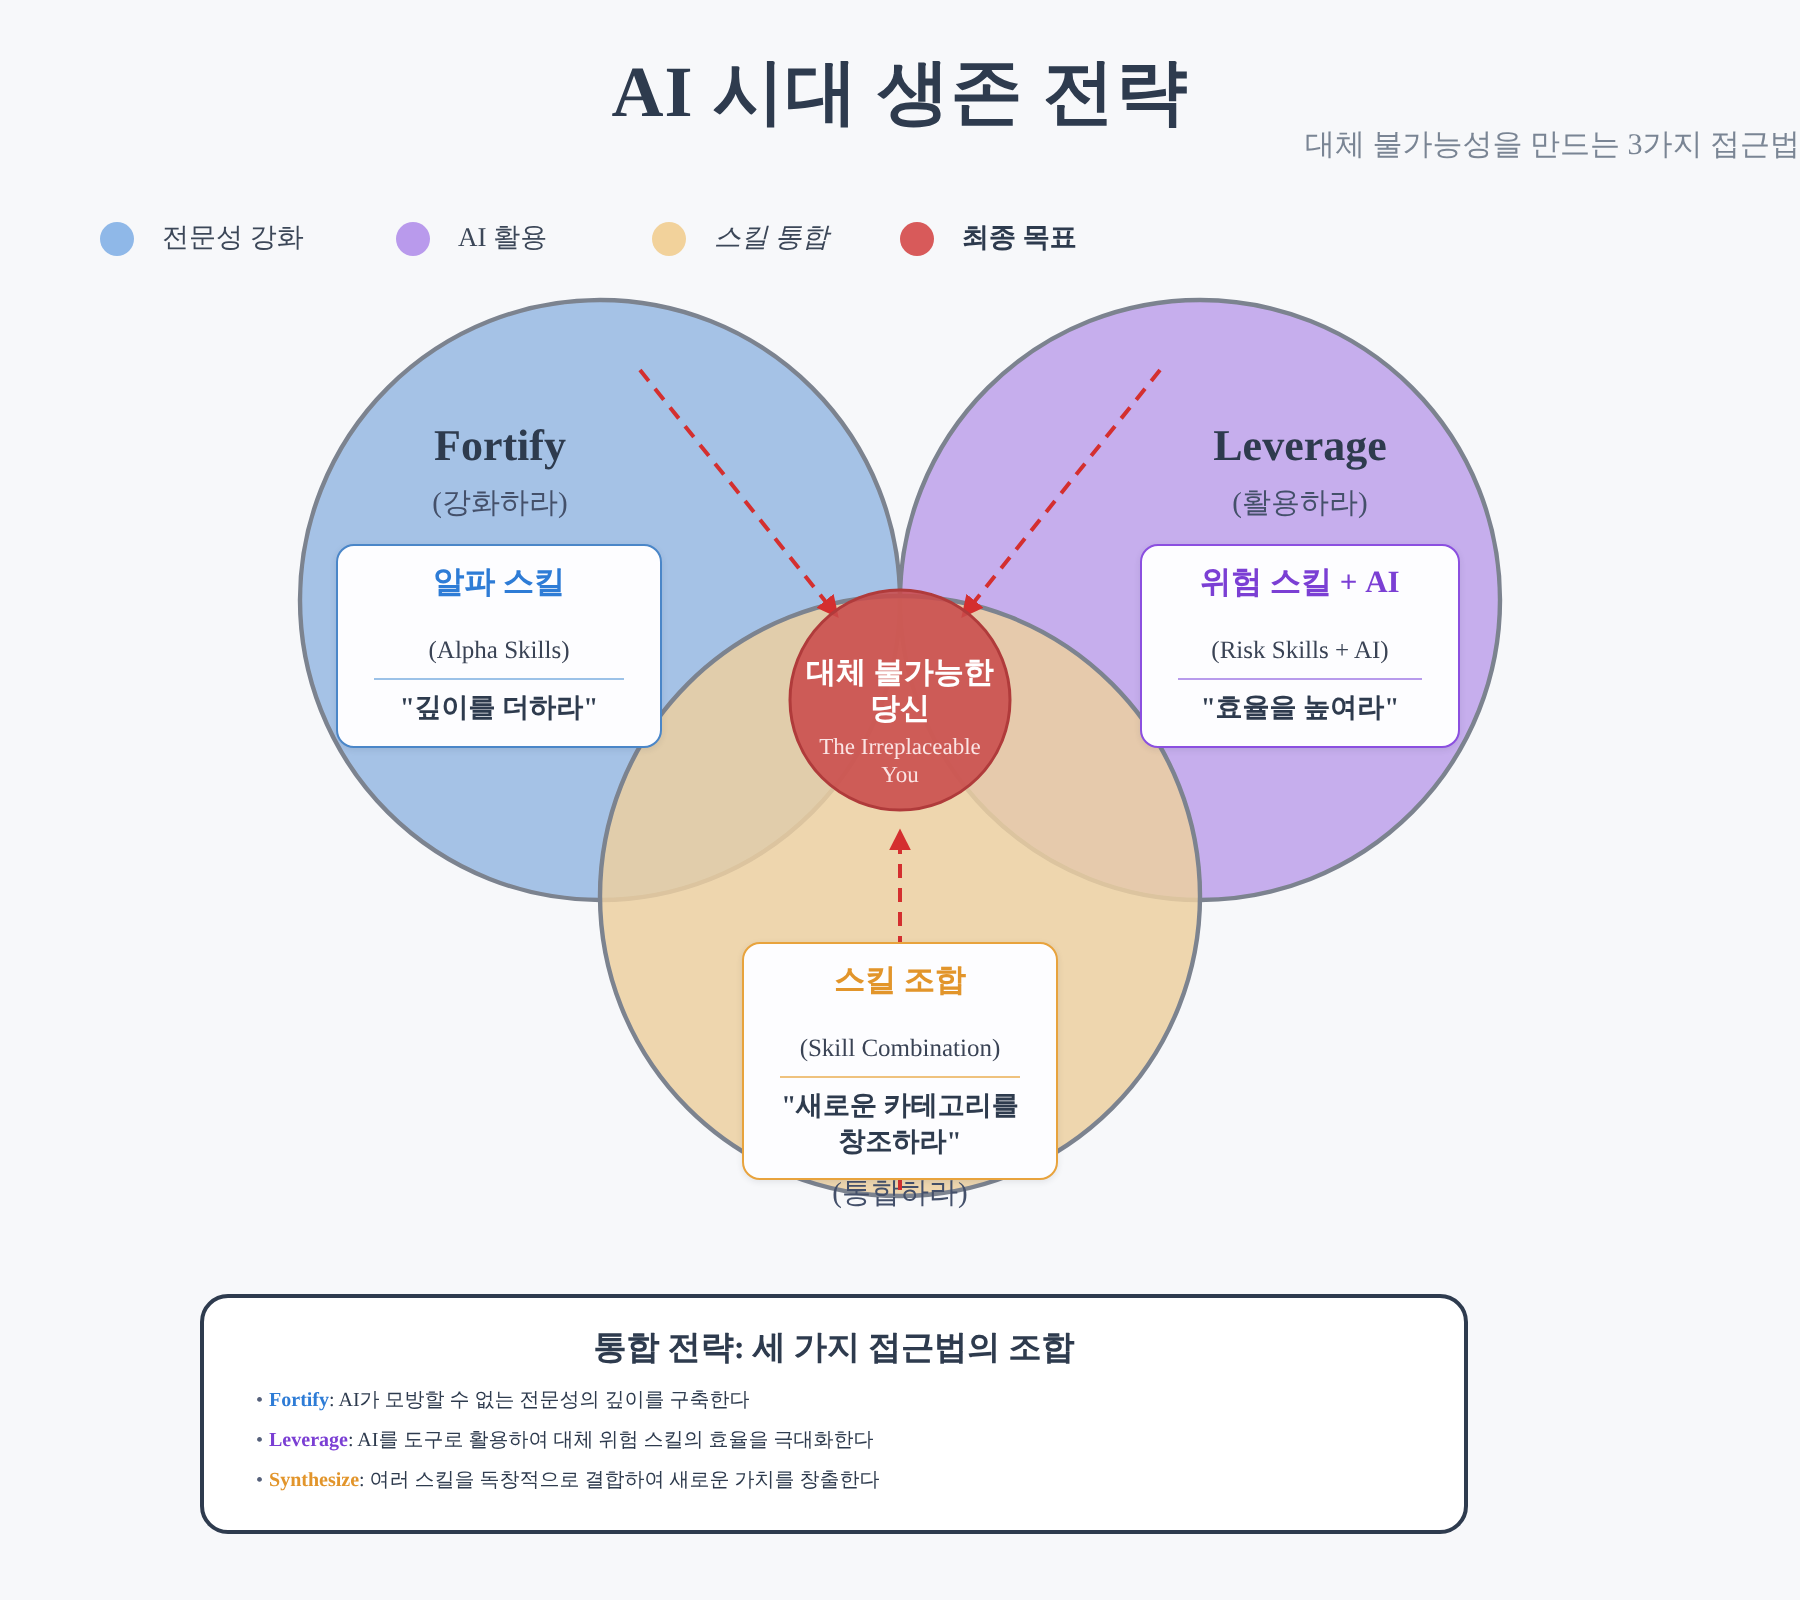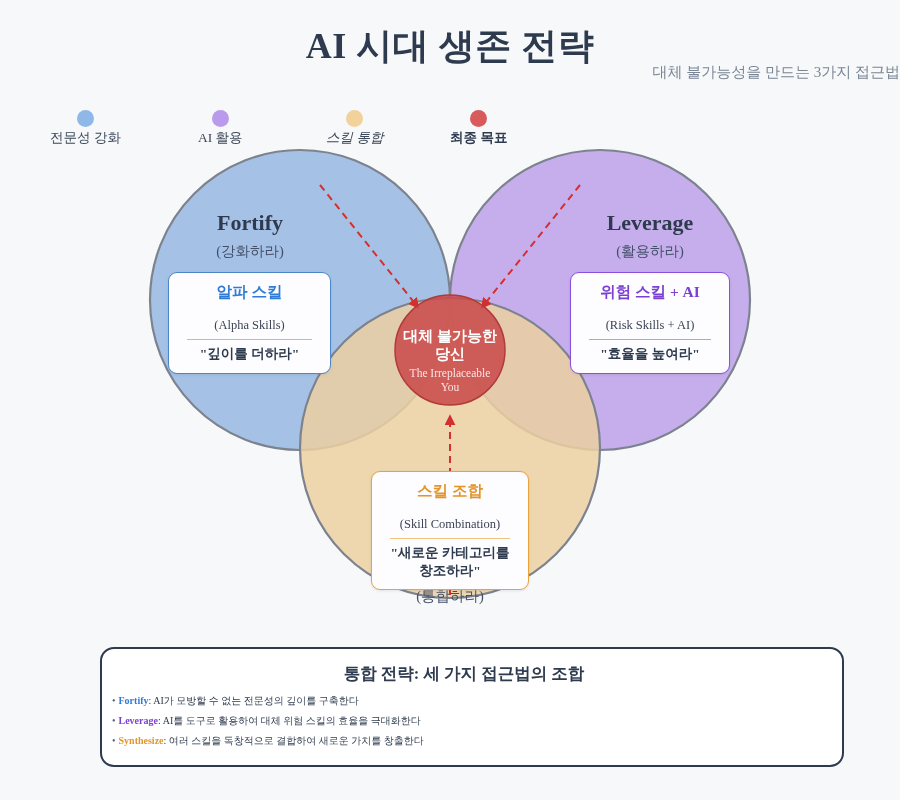--- a/index.html
+++ b/index.html
@@ -22,21 +22,21 @@
     position: absolute; top: 63px; left: 0; width: 900px;
     text-align: right;
     font-size: 15px; color: #7A8594;
   }
 
   
   .legend {
     position: absolute; top: 110px; left: 50px; width: 800px;
     height: 22px;
   }
-  .legend-item { position: absolute; display: flex; align-items: center; gap: 2px; top: 0; flex-direction: column; }
+  .legend-item { position: absolute; display: flex; align-items: center; gap: 14px; top: 0; }
   .legend-item.i0 { left: 0px; }
   .legend-item.i1 { left: 148px; }
   .legend-item.i2 { left: 276px; font-style: italic; }
   .legend-item.i3 { left: 400px; }
   .legend-dot { width: 17px; height: 17px; border-radius: 50%; display: block; }
   .legend-label { font-size: 13.5px; color: #3C4758; white-space: nowrap; }
   .legend-item.i3 .legend-label { font-weight: bold; color: #2E3B4E; }
 
   
   .venn { position: absolute; left: 0; top: 130px; width: 900px; height: 490px; }
@@ -81,25 +81,25 @@
   #card-leverage .card-title { color: #7B3FD4; }
   #card-leverage .card-rule { background: #B89BEC; }
 
   #card-synthesize{ left: 371px; top: 471px; width: 158px; border: 1.6px solid #E8A33D; }
   #card-synthesize .card-title { color: #E2952B; }
   #card-synthesize .card-rule { background: #EFC27E; }
 
   
   .summary {
     position: absolute; left: 100px; top: 647px;
-    width: 744px; height: 120px;
+    width: 634px; height: 120px;
     background: #FFFFFF;
     border: 2px solid #2E3B4E;
     border-radius: 14px;
-    padding: 14px 26px 10px 10px;
+    padding: 14px 26px 10px 26px;
   }
   .summary-title {
     text-align: center; font-size: 16.5px; font-weight: bold;
     color: #2E3B4E; margin-bottom: 11px;
   }
   .summary-line {
     font-size: 10px; color: #2E3B4E; line-height: 1.0;
     margin-bottom: 10px; white-space: nowrap;
   }
   .bullet { color: #55607A; margin-right: 3px; }

